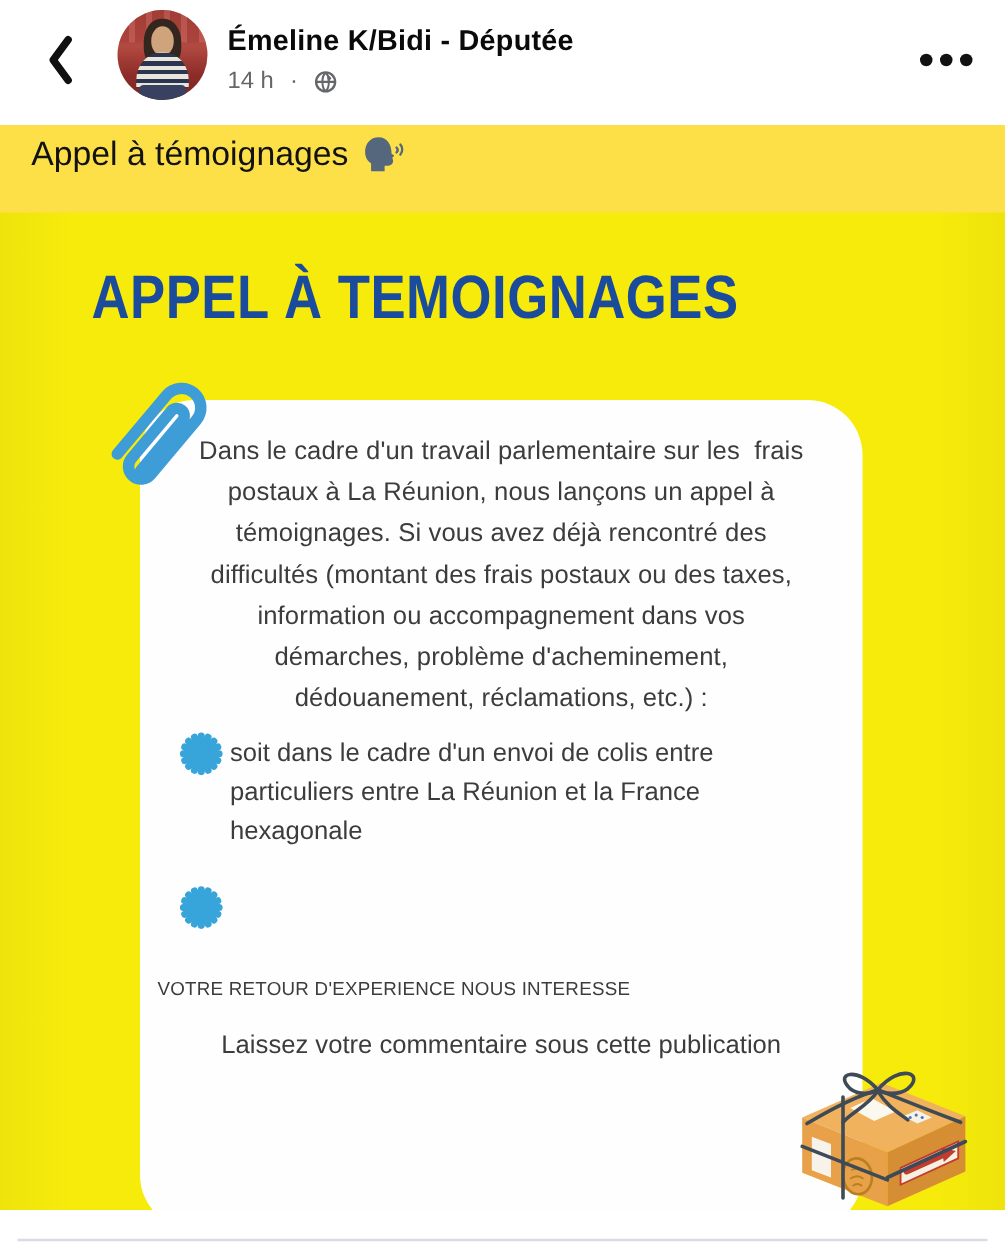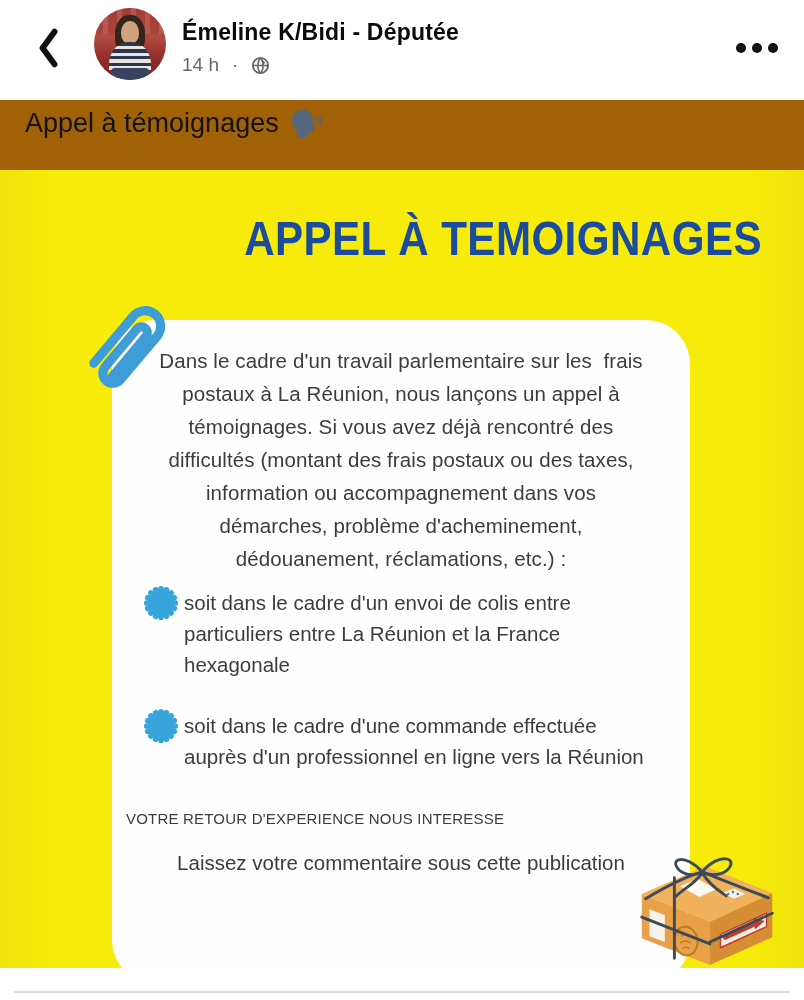--- a/index.html
+++ b/index.html
@@ -1,18 +1,18 @@
 <!DOCTYPE html>
 <html><head>
 <meta charset="utf-8">
 <style>
   * { margin:0; padding:0; box-sizing:border-box; }
   html,body { width:804px; height:1000px; background:#fff; overflow:hidden;
               font-family:"Liberation Sans", sans-serif; }
-  .screen { position:relative; width:804px; height:1000px; background:#a16207; }
+  .screen { position:relative; width:804px; height:1000px; background:#fde047; }
 
   
   .header { position:absolute; top:0; left:0; right:0; height:100px; background:#fff; }
   .back-btn { position:absolute; left:28px; top:24px; width:40px; height:48px;
               display:flex; align-items:center; justify-content:center; cursor:pointer; }
   .avatar { position:absolute; left:94px; top:8px; width:72px; height:72px;
             border-radius:50%; overflow:hidden;
             background:linear-gradient(180deg,#93302c 0%,#b24a41 40%,#8d2c28 72%,#7c2522 100%); }
   .av-streak { position:absolute; top:0; left:0; right:0; height:26px;
                background:repeating-linear-gradient(90deg,#a8423a 0 9px,#c2625a 9px 14px); opacity:.7; }
@@ -34,21 +34,21 @@
   .more-btn i { width:10px; height:10px; border-radius:50%; background:#111; display:block; }
 
   
   .post-text-row { position:absolute; left:25px; top:106px; display:flex;
                    align-items:center; gap:10px; font-size:27px; color:#121212; }
 
   
   .post-image { position:absolute; left:0; top:170px; width:804px; height:798px;
                 background:linear-gradient(90deg,#eee40c,#f6eb0a 7%,#f6eb0a 93%,#eee40c);
                 overflow:hidden; cursor:pointer; }
-  .img-title { position:absolute; top:40px; left:0; width:100%; text-align:right;padding-left:31px; }
+  .img-title { position:absolute; top:40px; left:0; width:100%; text-align:left;padding-left:31px; }
   .img-title span { display:inline-block; transform:scaleX(.86);
                     font-size:49px; font-weight:800; color:#1A4B9D; letter-spacing:.5px;
                     font-family:"Liberation Sans", sans-serif; }
   .paperclip-wrap { position:absolute; left:94px; top:118px; width:64px; height:122px;
                     transform:rotate(40deg); z-index:3; }
   .card { position:absolute; left:112px; top:150px; width:578px; height:664px;
           background:#fefefe; border-radius:44px; z-index:2;
           padding:24px 14px 0 14px; color:#3c3c3c; }
   .card, .card * { font-family:"Liberation Sans", sans-serif; }
   .card-paragraph { white-space:pre; text-align:center;
@@ -166,22 +166,20 @@
             <line x1="5" y1="20" x2="35" y2="20"></line>
             <line x1="9.4" y1="9.4" x2="30.6" y2="30.6"></line>
             <line x1="30.6" y1="9.4" x2="9.4" y2="30.6"></line>
             <line x1="14.3" y1="6.1" x2="25.7" y2="33.9"></line>
             <line x1="33.9" y1="14.3" x2="6.1" y2="25.7"></line>
             <line x1="25.7" y1="6.1" x2="14.3" y2="33.9"></line>
             <line x1="33.9" y1="25.7" x2="6.1" y2="14.3"></line>
           </g>
           <circle cx="20" cy="20" r="7.5" fill="#37A4DA"></circle>
         </svg>
-        <div class="bullet-text">soit dans le cadre d'une commande effectuée
-auprès d'un professionnel en ligne vers la Réunion</div>
       </div>
 
       <div class="card-footer1">VOTRE RETOUR D'EXPERIENCE NOUS INTERESSE</div>
       <div class="card-footer2">Laissez votre commentaire sous cette publication</div>
     </div>
 
     <div class="package-wrap">
       <svg width="164" height="120" viewBox="0 0 170 125">
 
         <path d="M16 50 L82 21 L152 49 L87 79 Z" fill="#F0B25C"></path>

